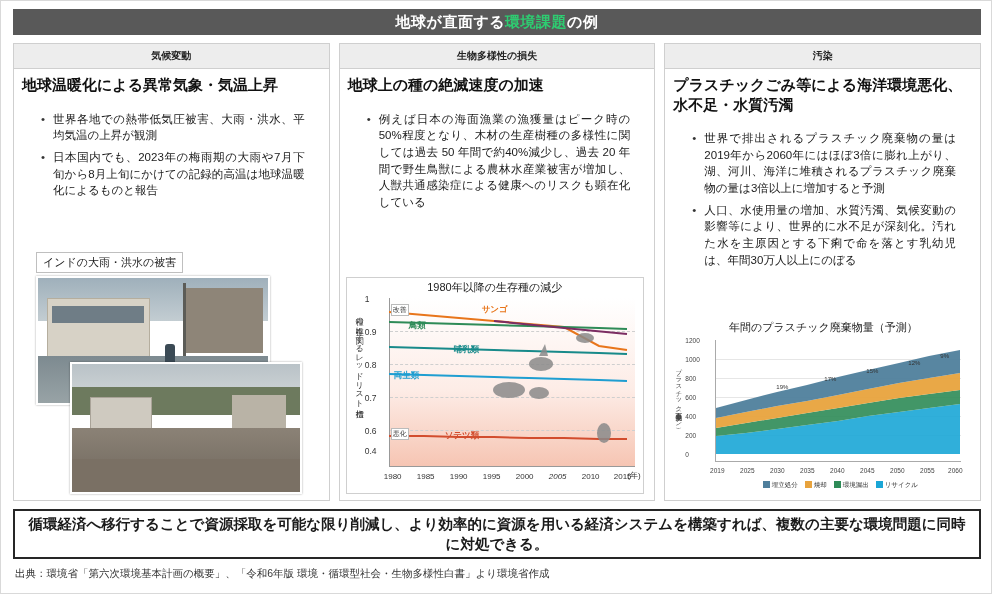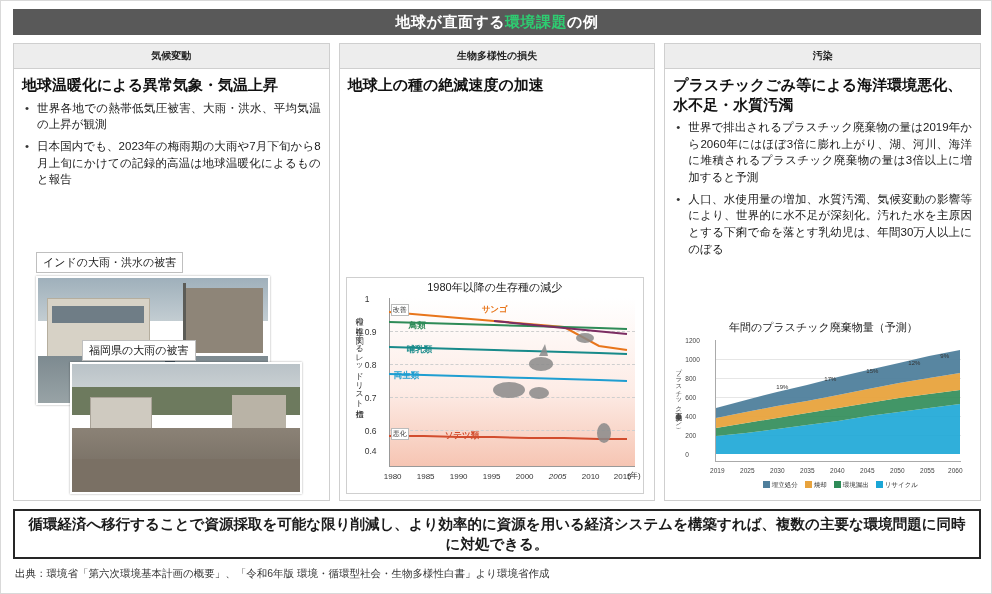--- a/index.html
+++ b/index.html
@@ -37,21 +37,21 @@
   }
   .col-head{
     height:24px;background:#ededed;border-bottom:1px solid #cfcfcf;
     display:flex;align-items:center;justify-content:center;
     font-size:10px;font-weight:bold;color:#222;
   }
   .col-body{padding:6px 8px 4px 8px;}
   .col-sub{
     font-size:15px;font-weight:bold;line-height:1.3;margin:0 0 5px 0;color:#111;
   }
-  ul.bullets{margin:0;padding-left:15px;list-style:none;}
+  ul.bullets{margin:16px;padding-left:15px;list-style:none;}
   ul.bullets li{
     position:relative;font-size:11.5px;line-height:1.45;margin-bottom:5px;
     text-align:justify;
   }
   ul.bullets li:before{
     content:"•";position:absolute;left:-12px;top:0;color:#333;
   }
   
   .cap{
     display:inline-block;background:#ffffff;border:1px solid #bfbfbf;
@@ -100,21 +100,21 @@
     font-size:8px;color:#333;writing-mode:vertical-rl;text-orientation:upright;
     line-height:1.05;height:150px;
   }
   .chart2 .ytick{position:absolute;left:18px;font-size:8.5px;color:#333;}
   .chart2 .xtick{position:absolute;bottom:12px;font-size:8px;color:#333;transform:translateX(-50%);}
   .chart2 .xunit{position:absolute;right:2px;bottom:12px;font-size:8px;color:#333;}
   .chart2 svg{position:absolute;left:42px;top:20px;}
   .chart2 .slab{position:absolute;font-size:8.5px;font-weight:bold;}
   .sl-coral{color:#e8751a;}
   .sl-bird{color:#2e8b57;}
-  .sl-mam{color:#188a8a;}
+  .sl-mam{color:#188a8a;margin-left:47px;}
   .sl-amph{color:#1f9ed1;}
   .sl-cycad{color:#d24d2e;}
   .chart2 .sidebar-lab{
     position:absolute;left:44px;font-size:7px;color:#444;background:#fff;
     border:1px solid #bbb;padding:0 1px;
   }
   
   .chart3{
     position:absolute;left:10px;bottom:8px;width:296px;height:172px;
     background:#ffffff;
@@ -179,36 +179,36 @@
       <div class="photo p1">
         <div class="sky"></div>
         <div class="bldg"></div>
         <div class="bus"></div>
         <div class="buswin"></div>
         <div class="pole"></div>
         <div class="water"></div>
         <div class="ppl"></div>
       </div>
 
-      <div class="cap cap2">福岡県の大雨の被害</div>
       <div class="photo p2">
         <div class="sky2"></div>
         <div class="hill"></div>
         <div class="house"></div>
         <div class="house2"></div>
         <div class="debris"></div>
         <div class="mud"></div>
       </div>
     </div>
 
     <div class="col">
       <div class="col-head">生物多様性の損失</div>
       <div class="col-body">
         <div class="col-sub">地球上の種の絶滅速度の加速</div>
         <ul class="bullets">
+          <li>例えば日本の海面漁業の漁獲量はピーク時の 50%程度となり、木材の生産樹種の多様性に関しては過去 50 年間で約40%減少し、過去 20 年間で野生鳥獣による農林水産業被害が増加し、人獣共通感染症による健康へのリスクも顕在化している</li>
         </ul>
       </div>
 
       <div class="chart2">
         <div class="c-title">1980年以降の生存種の減少</div>
         <div class="ylab">種の生存に関するレッドリスト指標</div>
 
         <div class="ytick" style="top:16px;">1</div>
         <div class="ytick" style="top:49px;">0.9</div>
         <div class="ytick" style="top:82px;">0.8</div>

